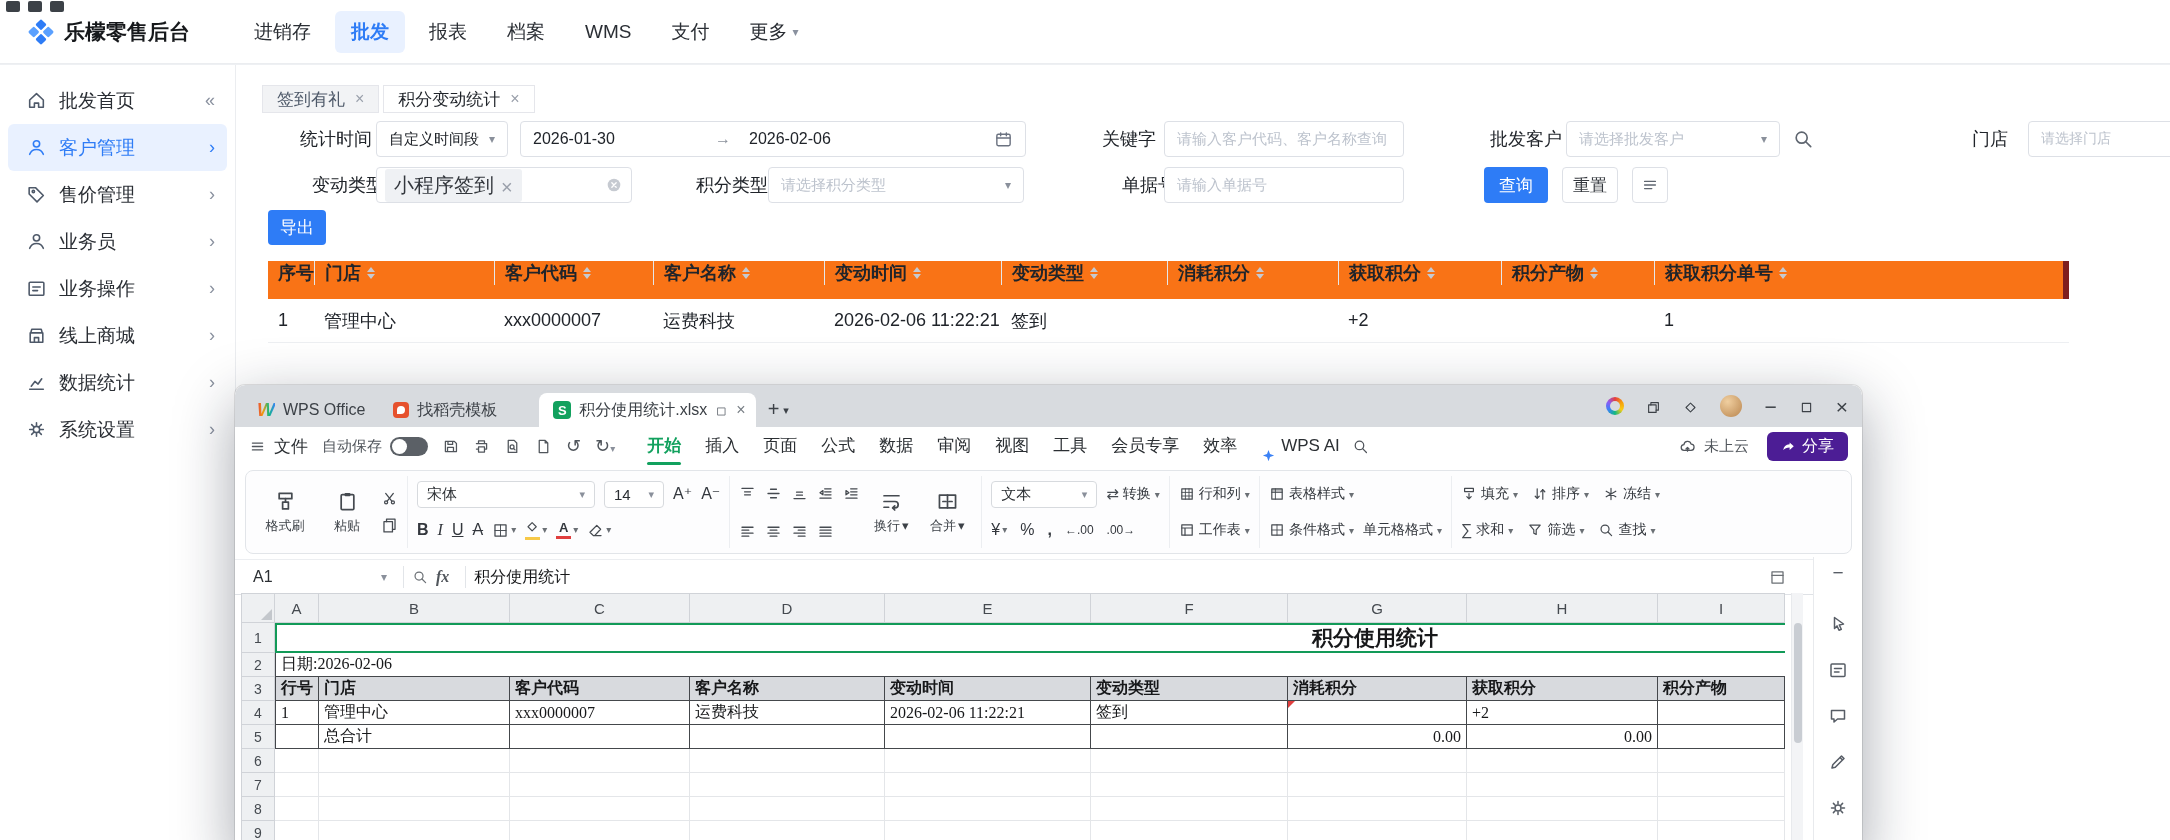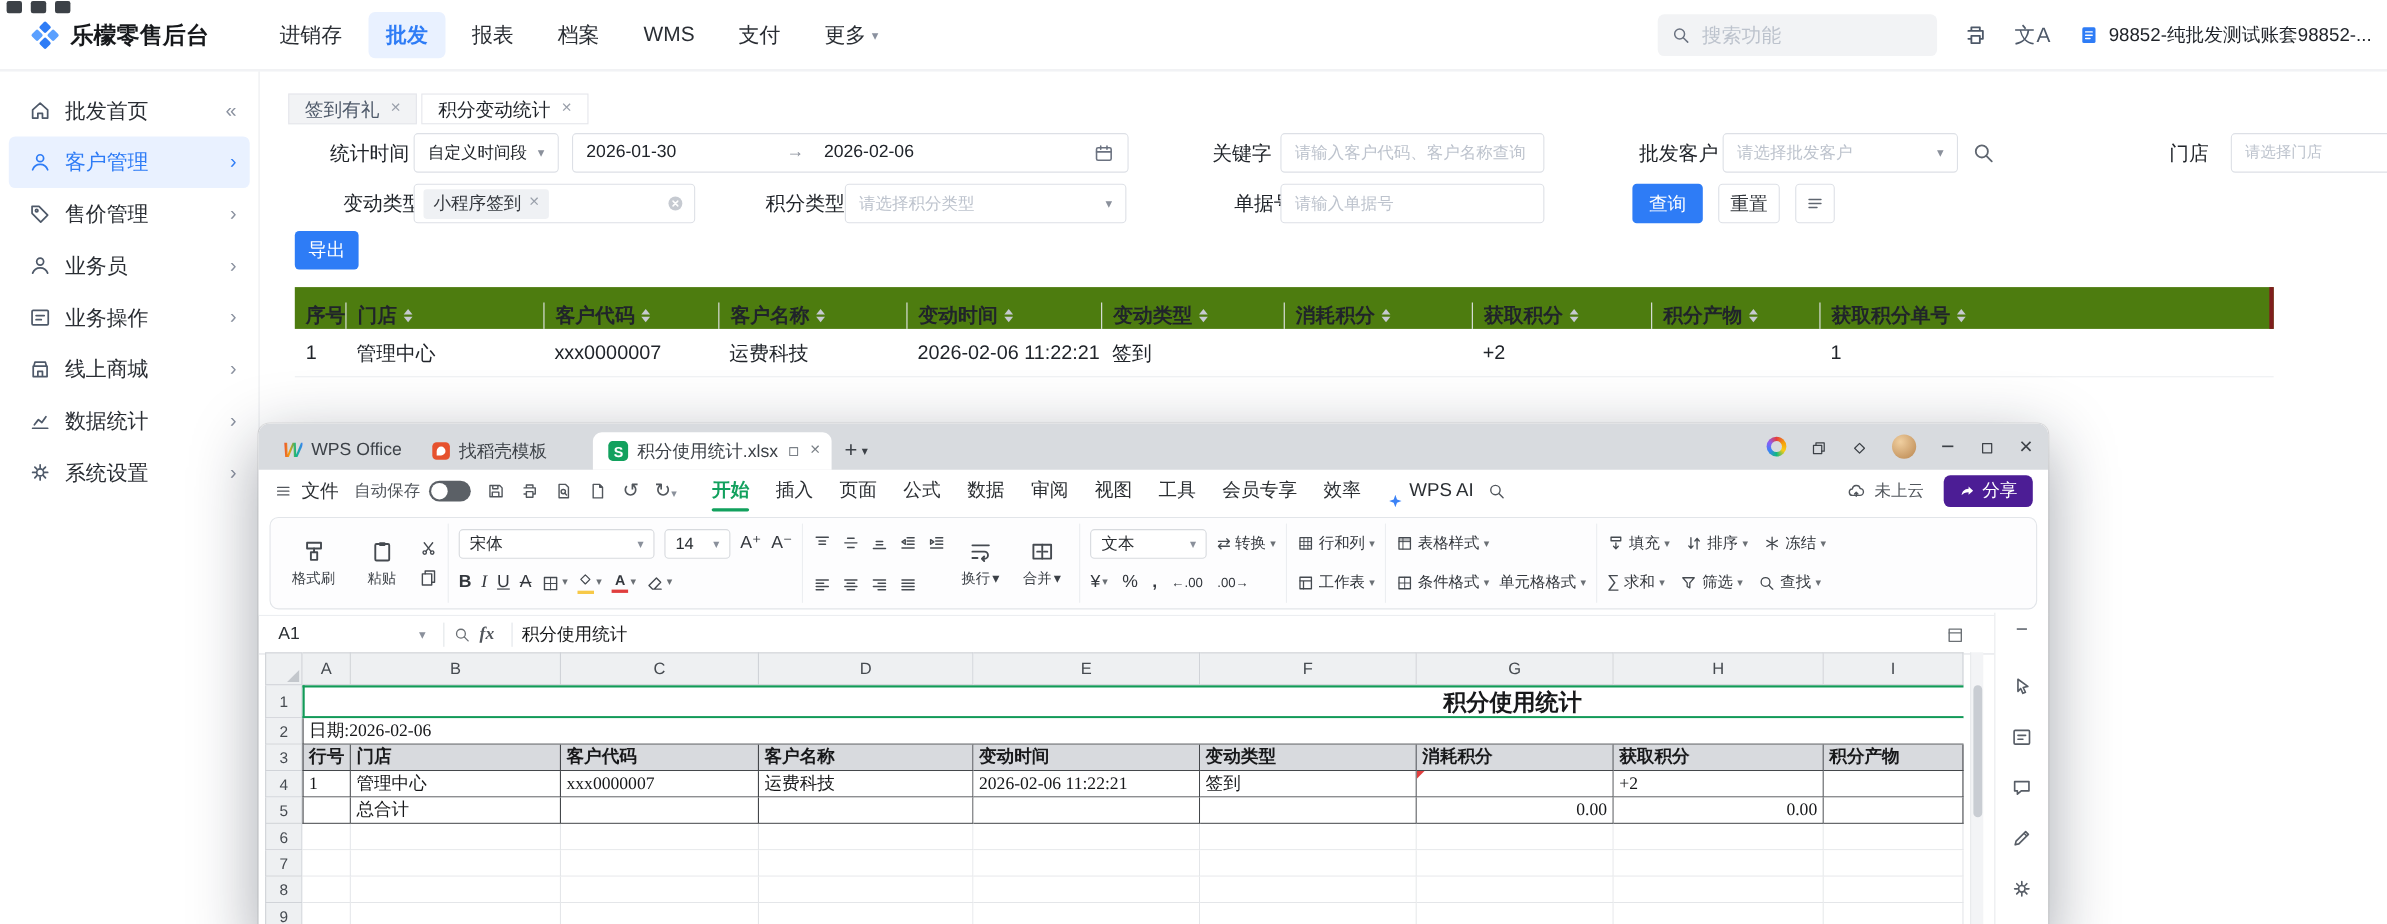--- a/index.html
+++ b/index.html
@@ -45,33 +45,33 @@
 .page-tab.active{background:#fff;color:#1f2329}
 .page-tab .x{color:#9aa0ab;font-size:16px}
 .filters{position:absolute;left:0;top:56px;width:1934px;height:92px}
 .f-label{position:absolute;height:36px;line-height:36px;font-size:18px;color:#20242a;white-space:nowrap}
 .f-box{position:absolute;height:36px;border:1px solid #dde0e6;border-radius:4px;background:#fff;display:flex;align-items:center;padding:0 12px;font-size:16px;color:#20242a;gap:8px;overflow:hidden;white-space:nowrap}
 .ph{color:#bdc3cd;overflow:hidden;text-overflow:ellipsis}
 .caret{margin-left:auto;color:#8a909b;font-size:12px}
 .dr{width:164px}
 .dra{color:#8a909b;width:36px;text-align:center}
 .cal{margin-left:auto;width:19px;height:19px;color:#6b7280}
-.chip{background:#eff1f4;border-radius:3px;padding:3px 9px;font-size:16px;display:flex;gap:7px;align-items:flex-start;color:#33373d}
+.chip{background:#eff1f4;border-radius:3px;padding:3px 9px;font-size:20px;display:flex;gap:7px;align-items:flex-end;color:#33373d}
 .chip .x{color:#9aa0ab}
 .clr{margin-left:auto;width:18px;height:18px}
 .sbtn{position:absolute;width:22px;height:22px;color:#5f6670}
 .btn{position:absolute;height:36px;border-radius:4px;font-size:17px;display:flex;align-items:center;justify-content:center;border:none;cursor:default}
 .primary{background:#2e7cf6;color:#fff}
 .ghost{background:#fff;border:1px solid #dde0e6;color:#33373d}
 .iconbtn{background:#fff;border:1px solid #dde0e6;color:#5f6670}
 .iconbtn .icon{width:18px;height:18px}
 .export{left:32px;top:145px;width:58px;height:35px}
 
 .tbl{position:absolute;left:32px;top:196px}
-.tbl-head{display:flex;height:38px;background:#4d7c0f;align-items:flex-end;border-right:4px solid #7f1d1d}
+.tbl-head{display:flex;height:38px;background:#f97316;align-items:flex-start;border-right:6px solid #7f1d1d}
 .th{display:flex;align-items:center;gap:4px;padding:0 10px;font-weight:bold;font-size:18px;color:#20242a;overflow:hidden;white-space:nowrap}
 .th.bl{border-left:1px solid #e5e7ea}
 .sort{display:inline-flex;flex-direction:column;gap:2px;margin-left:2px}
 .sort i{width:0;height:0;border-left:4px solid transparent;border-right:4px solid transparent}
 .sort .u{border-bottom:5px solid #c6cad1}
 .sort .d{border-top:5px solid #c6cad1}
 .tbl-row{display:flex;height:44px;align-items:center;border-bottom:1px solid #edeff2}
 .td{padding:0 10px;font-size:18px;overflow:hidden;white-space:nowrap;color:#20242a}
 
 
@@ -210,40 +210,20 @@
           <span>WMS</span>
         </div>
         <div class="nav-item">
           <span>支付</span>
         </div>
         <div class="nav-item">
           <span>更多</span>
           <span class="caret">▾</span>
         </div>
       </nav>
-    <div class="top-right">
-      <div class="search-box">
-        <span class="icon"><svg viewBox="0 0 20 20">
-              <circle cx="8.8" cy="8.8" r="5"></circle>
-              <path d="M12.5 12.5 17 17"></path>
-            </svg></span>
-        <span class="ph">搜索功能</span>
-      </div>
-      <span class="icon t-ic"><svg viewBox="0 0 20 20">
-            <path d="M6.5 6.5v-3h7v3M4 6.5h12V13h-2.5M6.5 10.5h7v6h-7zM4 13h2.5"></path>
-          </svg></span>
-      <span class="translate">文A</span>
-      <div class="account">
-        <span class="icon acc"><svg viewBox="0 0 20 20">
-              <rect x="4" y="2.8" width="12" height="14.4" rx="1.5" fill="currentColor" stroke="none"></rect>
-              <path d="M7 7h6M7 10h6M7 13h4" stroke="#fff" stroke-width="1.3"></path>
-            </svg></span>
-        <span class="acc-text">98852-纯批发测试账套98852-...</span>
-      </div>
-    </div>
   </header>
 
   <aside class="sidebar" id="sideItems">
       <div class="side-item">
         <span class="icon"><svg viewBox="0 0 20 20">
             <path d="M3.5 9.5 10 3.5l6.5 6V16.5h-4.5v-4h-4v4H3.5z"></path>
           </svg></span>
         <span>批发首页</span>
         <span class="trail">«</span>
       </div>

